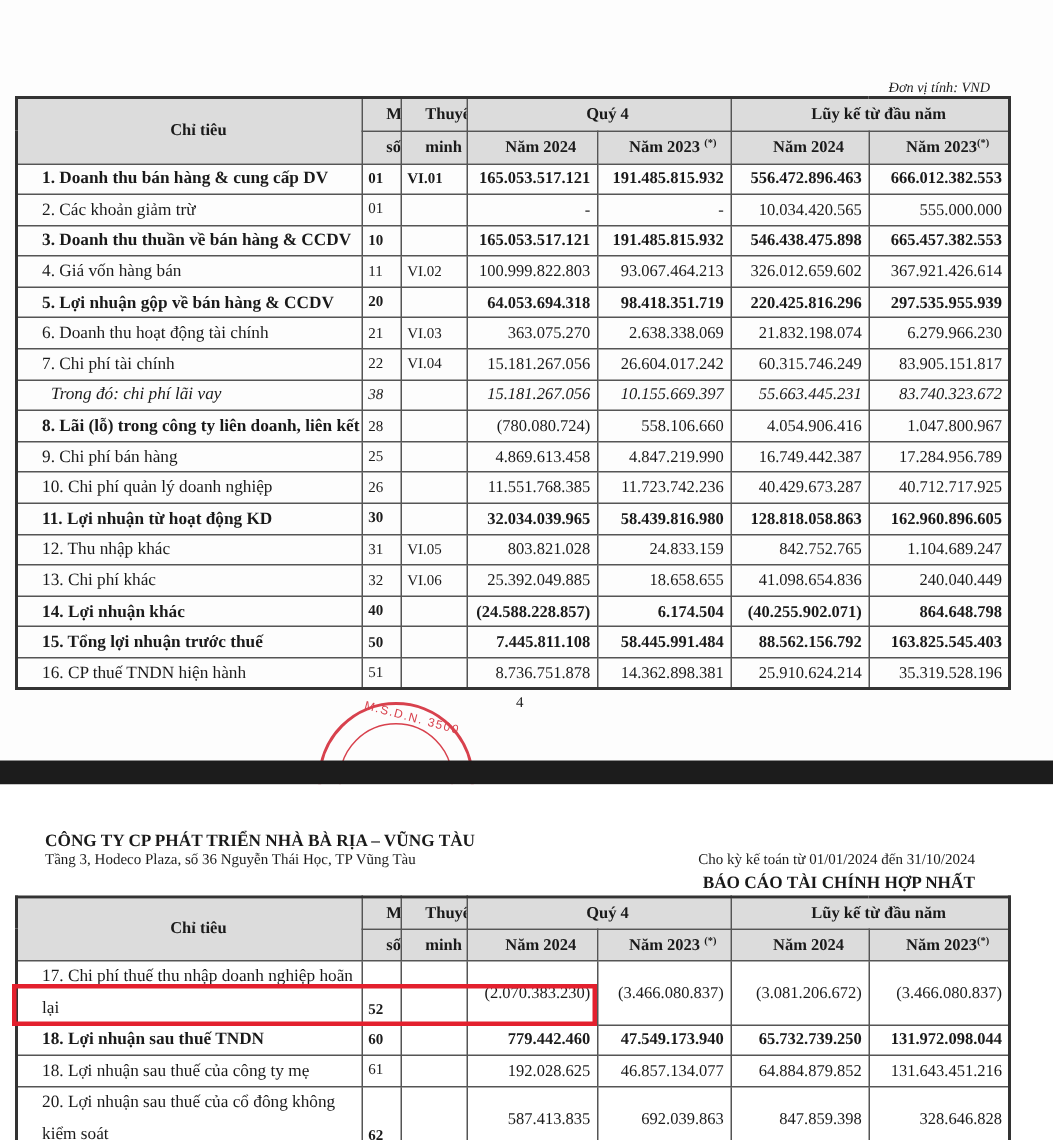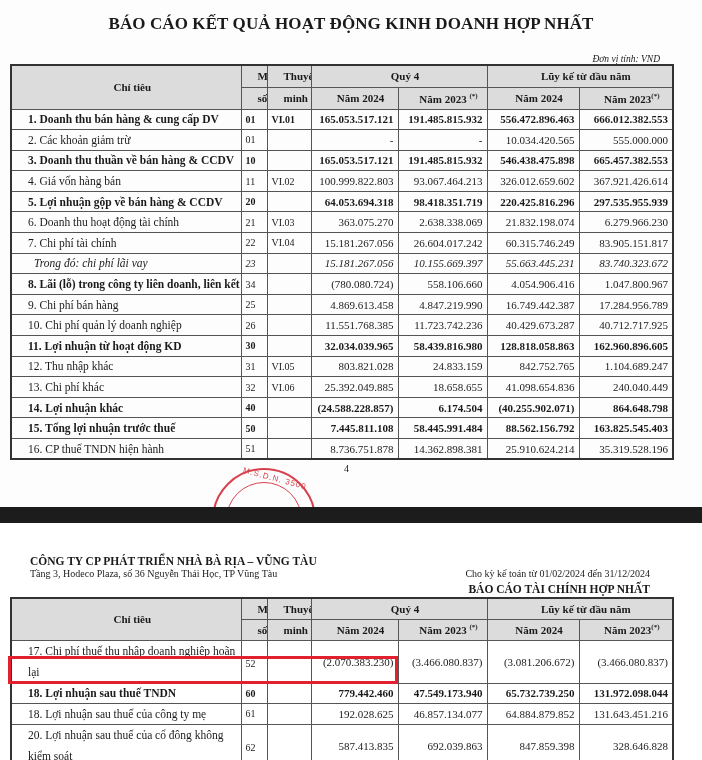--- a/index.html
+++ b/index.html
@@ -42,29 +42,28 @@
 
   .company { position: absolute; left: 30px; top: 555px; font-size: 11.5px; font-weight: bold; }
   .address { position: absolute; left: 30px; top: 568px; font-size: 10px; }
   .report-name { position: absolute; right: 52px; top: 555px; font-size: 11.5px; font-weight: bold; text-align: right; margin-top: 28px; }
   .period { position: absolute; right: 52px; top: 568px; font-size: 10px; text-align: right; }
 
   .t2 { top: 597px; }
   .t2 thead tr th { height: 21px; }
   .t2 tr.tall td { height: 42px; }
   .t2 tr.tall td.label { white-space: normal; line-height: 21px; vertical-align: top; }
-  .t2 tr.tall td.code { vertical-align: bottom; padding-bottom: 14px; }
+  .t2 tr.tall td.code { vertical-align: bottom; padding-bottom: 4px; font-weight: bold; }
 
   .highlight { position: absolute; left: 8px; top: 656px; width: 390px; height: 28px; border: 3px solid #e3202e; pointer-events: none; }
 </style>
 </head>
 <body>
 
 <div class="page page1">
-  <div class="title title1">BÁO CÁO KẾT QUẢ HOẠT ĐỘNG KINH DOANH HỢP NHẤT</div>
   <div class="unit">Đơn vị tính: VND</div>
 
   <table class="fin t1">
     <colgroup>
       <col style="width:230px">
         <col style="width:26px">
         <col style="width:44px">
       <col style="width:87px">
         <col style="width:89px">
         <col style="width:92px">
@@ -146,30 +145,30 @@
           <td class="label">7. Chi phí tài chính</td>
           <td class="code">22</td>
           <td class="note">VI.04</td>
           <td class="num">15.181.267.056</td>
           <td class="num">26.604.017.242</td>
           <td class="num">60.315.746.249</td>
           <td class="num">83.905.151.817</td>
         </tr>
         <tr class="italic">
           <td class="label">Trong đó: chi phí lãi vay</td>
-          <td class="code">23</td>
+          <td class="code">38</td>
           <td class="note"></td>
           <td class="num">15.181.267.056</td>
           <td class="num">10.155.669.397</td>
           <td class="num">55.663.445.231</td>
           <td class="num">83.740.323.672</td>
         </tr>
         <tr>
           <td class="label" style="font-weight: bold;">8. Lãi (lỗ) trong công ty liên doanh, liên kết</td>
-          <td class="code">34</td>
+          <td class="code">28</td>
           <td class="note"></td>
           <td class="num">(780.080.724)</td>
           <td class="num">558.106.660</td>
           <td class="num">4.054.906.416</td>
           <td class="num">1.047.800.967</td>
         </tr>
         <tr>
           <td class="label">9. Chi phí bán hàng</td>
           <td class="code">25</td>
           <td class="note"></td>
@@ -252,21 +251,21 @@
   </div>
 </div>
 
 <div class="divider" style="background: rgb(28, 28, 28);"></div>
 <div class="divider-shadow"></div>
 
 <div class="page page2"></div>
 <div class="company">CÔNG TY CP PHÁT TRIỂN NHÀ BÀ RỊA – VŨNG TÀU</div>
 <div class="address">Tầng 3, Hodeco Plaza, số 36 Nguyễn Thái Học, TP Vũng Tàu</div>
 <div class="report-name">BÁO CÁO TÀI CHÍNH HỢP NHẤT</div>
-<div class="period">Cho kỳ kế toán từ 01/02/2024 đến 31/12/2024</div>
+<div class="period">Cho kỳ kế toán từ 01/01/2024 đến 31/10/2024</div>
 
 <table class="fin t2">
   <colgroup>
     <col style="width:230px">
       <col style="width:26px">
       <col style="width:44px">
     <col style="width:87px">
       <col style="width:89px">
       <col style="width:92px">
       <col style="width:94px">

